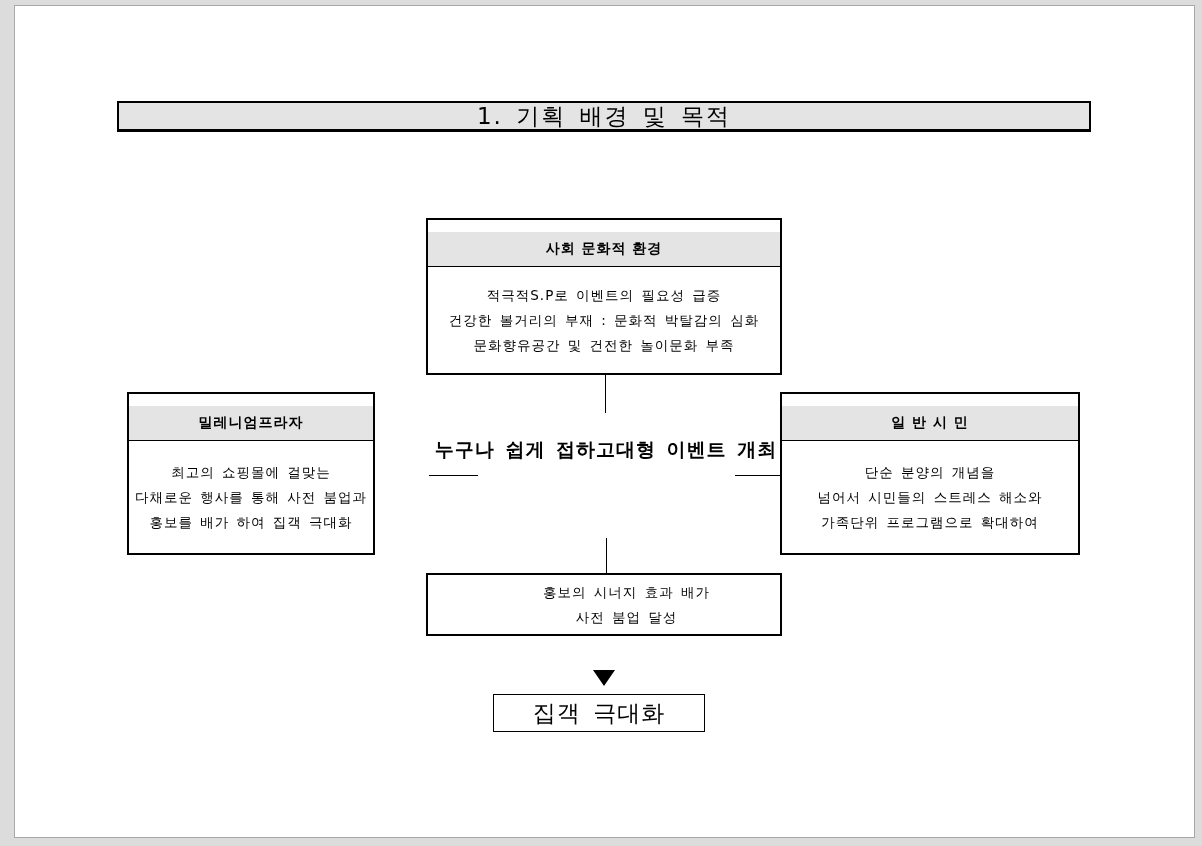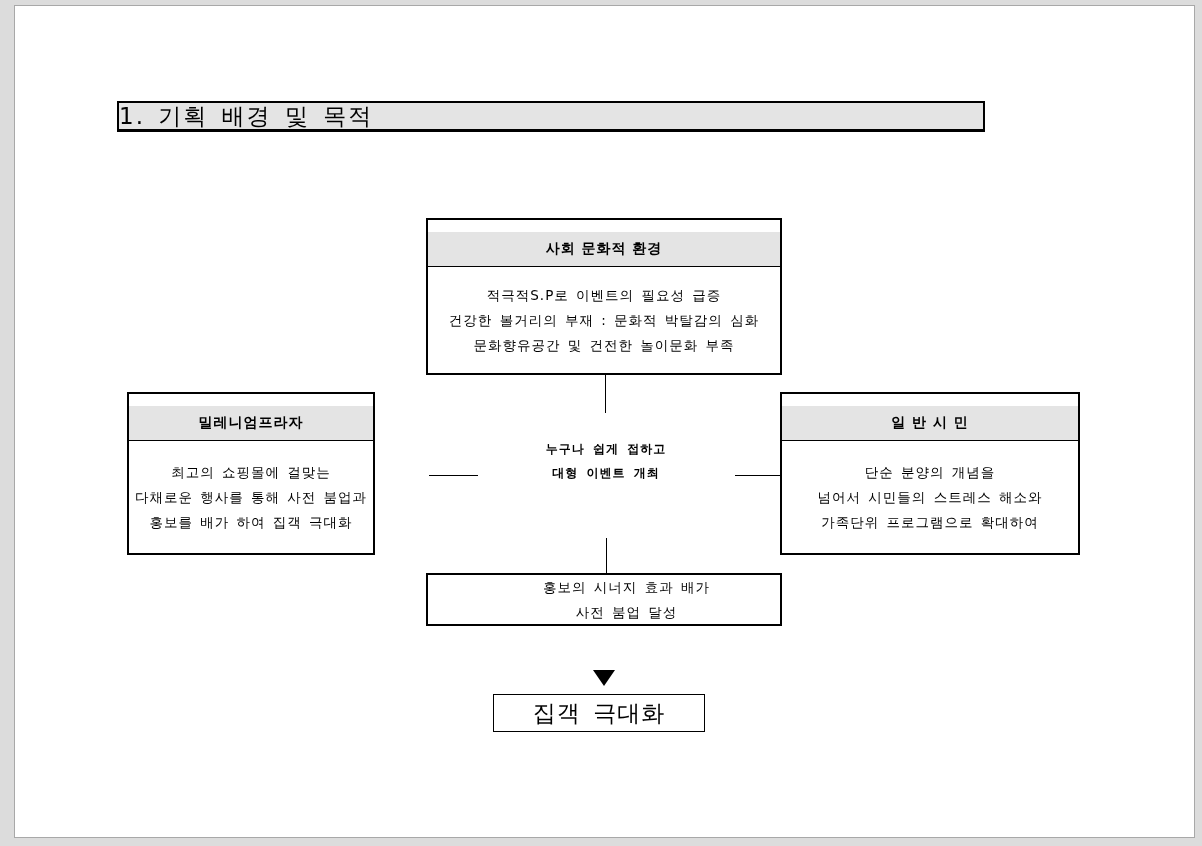--- a/index.html
+++ b/index.html
@@ -14,25 +14,25 @@
     .page {
       position: absolute;
       left: 14px; top: 5px;
       width: 1181px; height: 833px;
       background: #ffffff;
       border: 1px solid #a8a8a8;
       box-sizing: border-box;
     }
     .abs { position: absolute; box-sizing: border-box; }
     .title-box {
-      left: 117px; top: 101px; width: 868px; height: 31px;
+      left: 117px; top: 101px; width: 974px; height: 31px;
       background: #e4e4e4;
       border: 2px solid #000;
       border-bottom-width: 3px;
-      display: flex; align-items: center; 
+      display: flex; align-items: center; justify-content: center;
       font-size: 23px; letter-spacing: 2px;
       word-spacing: 4px;
     }
     .box {
       background: #fff;
       border: 2px solid #000;
       display: flex; flex-direction: column;
     }
     .box-header {
       height: 34px; flex: 0 0 34px;
@@ -46,22 +46,22 @@
     .box-body {
       flex: 1;
       display: flex; flex-direction: column;
       align-items: center; justify-content: center;
       font-size: 13.5px;
       letter-spacing: 1px;
       word-spacing: 2px;
     }
     .box-body .line { line-height: 25px; white-space: nowrap; }
     .center-text {
-      display: flex; flex-direction: column; align-items: center;
-      font-size: 12px; font-weight: bold; letter-spacing: 1px; word-spacing: 3px; justify-content: center;
+      display: flex; align-items: center;
+      font-size: 19px; font-weight: bold; letter-spacing: 1px; word-spacing: 3px; justify-content: center;
     }
     .center-text .line { line-height: 24px; white-space: nowrap; }
     .hline { height: 1px; background: #000; }
     .vline { width: 1px; background: #000; }
     .arrow {
       width: 0; height: 0;
       border-left: 11px solid transparent;
       border-right: 11px solid transparent;
       border-top: 16px solid #000;
     }
@@ -117,21 +117,21 @@
 <div class="abs center-text" style="left:478px; top:437px; width:256px;">
   <div class="line">누구나 쉽게 접하고</div>
   <div class="line">대형 이벤트 개최</div>
 </div>
 
 <div class="abs vline" style="left:605px; top:375px; height:38px;"></div>
 <div class="abs hline" style="left:429px; top:475px; width:49px;"></div>
 <div class="abs hline" style="left:735px; top:475px; width:45px;"></div>
 <div class="abs vline" style="left:606px; top:538px; height:35px;"></div>
 
-<div class="abs box" style="left:426px; top:573px; width:356px; height:53px;padding-left:45px;">
+<div class="abs box" style="left:426px; top:573px; width:356px; height:63px;padding-left:45px;">
   <div class="box-body">
     <div class="line">홍보의 시너지 효과 배가</div>
     <div class="line">사전 붐업 달성</div>
   </div>
 </div>
 
 <div class="abs arrow" style="left:593px; top:670px;"></div>
 
 <div class="abs result-box" style="left:493px; top:694px; width:212px; height:38px;">
   <span>집객 극대화</span>

